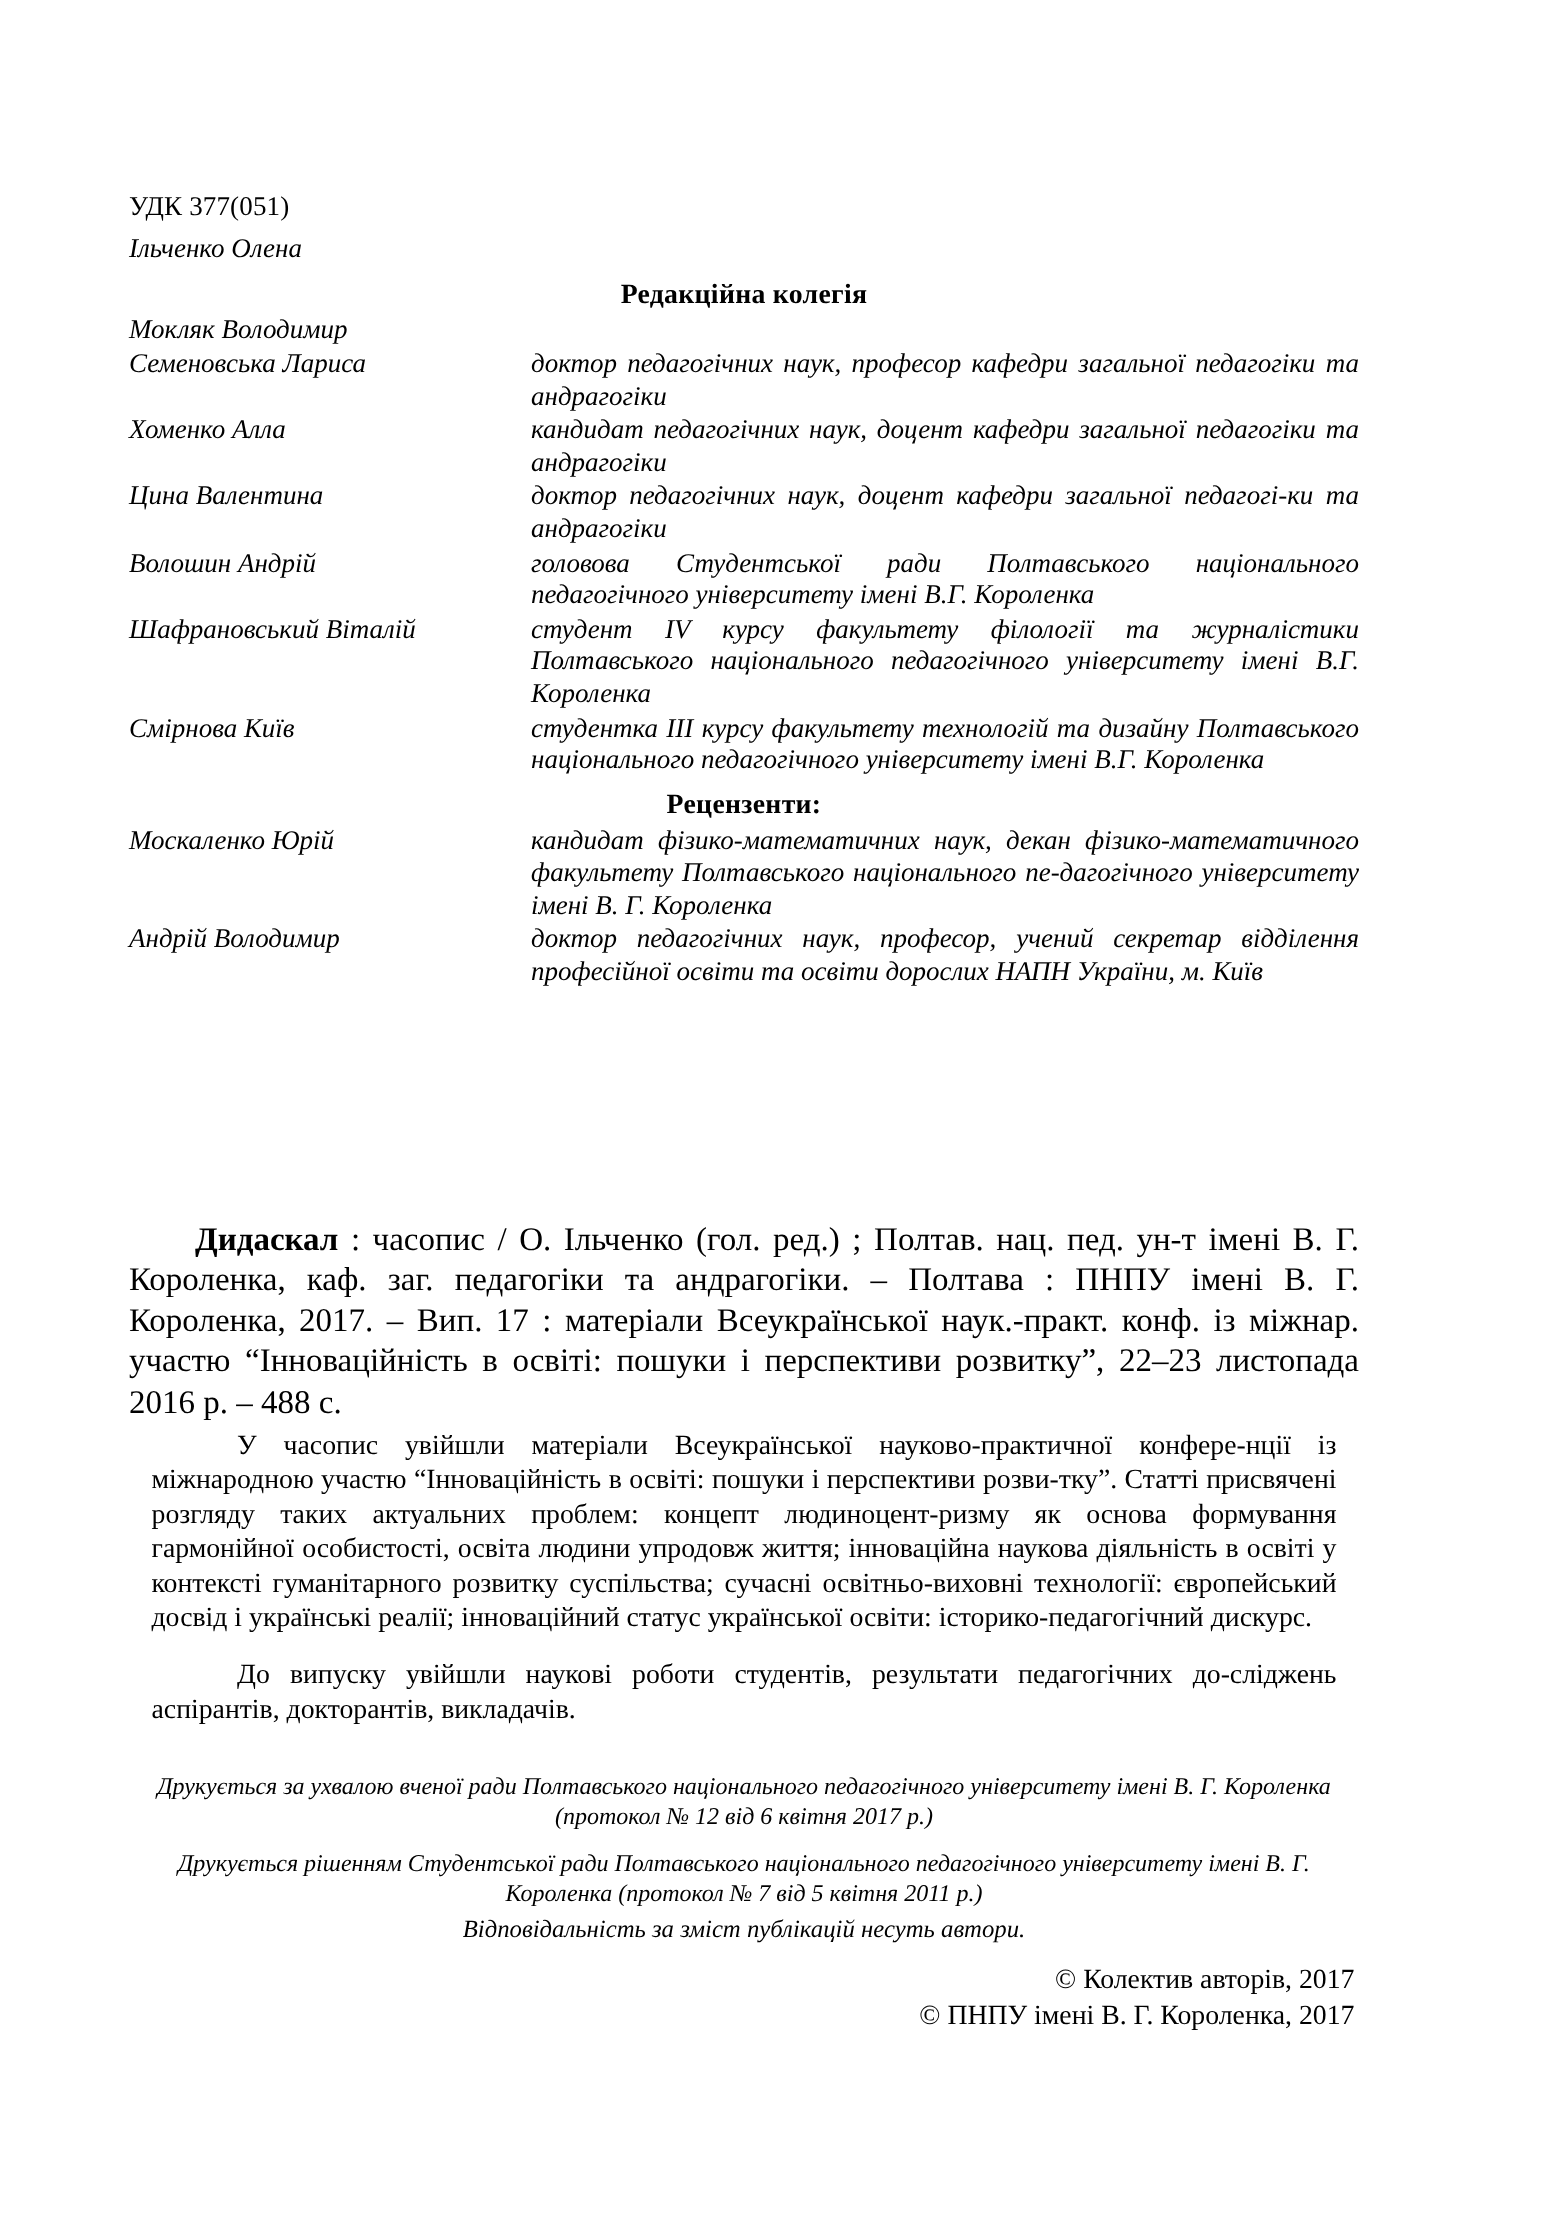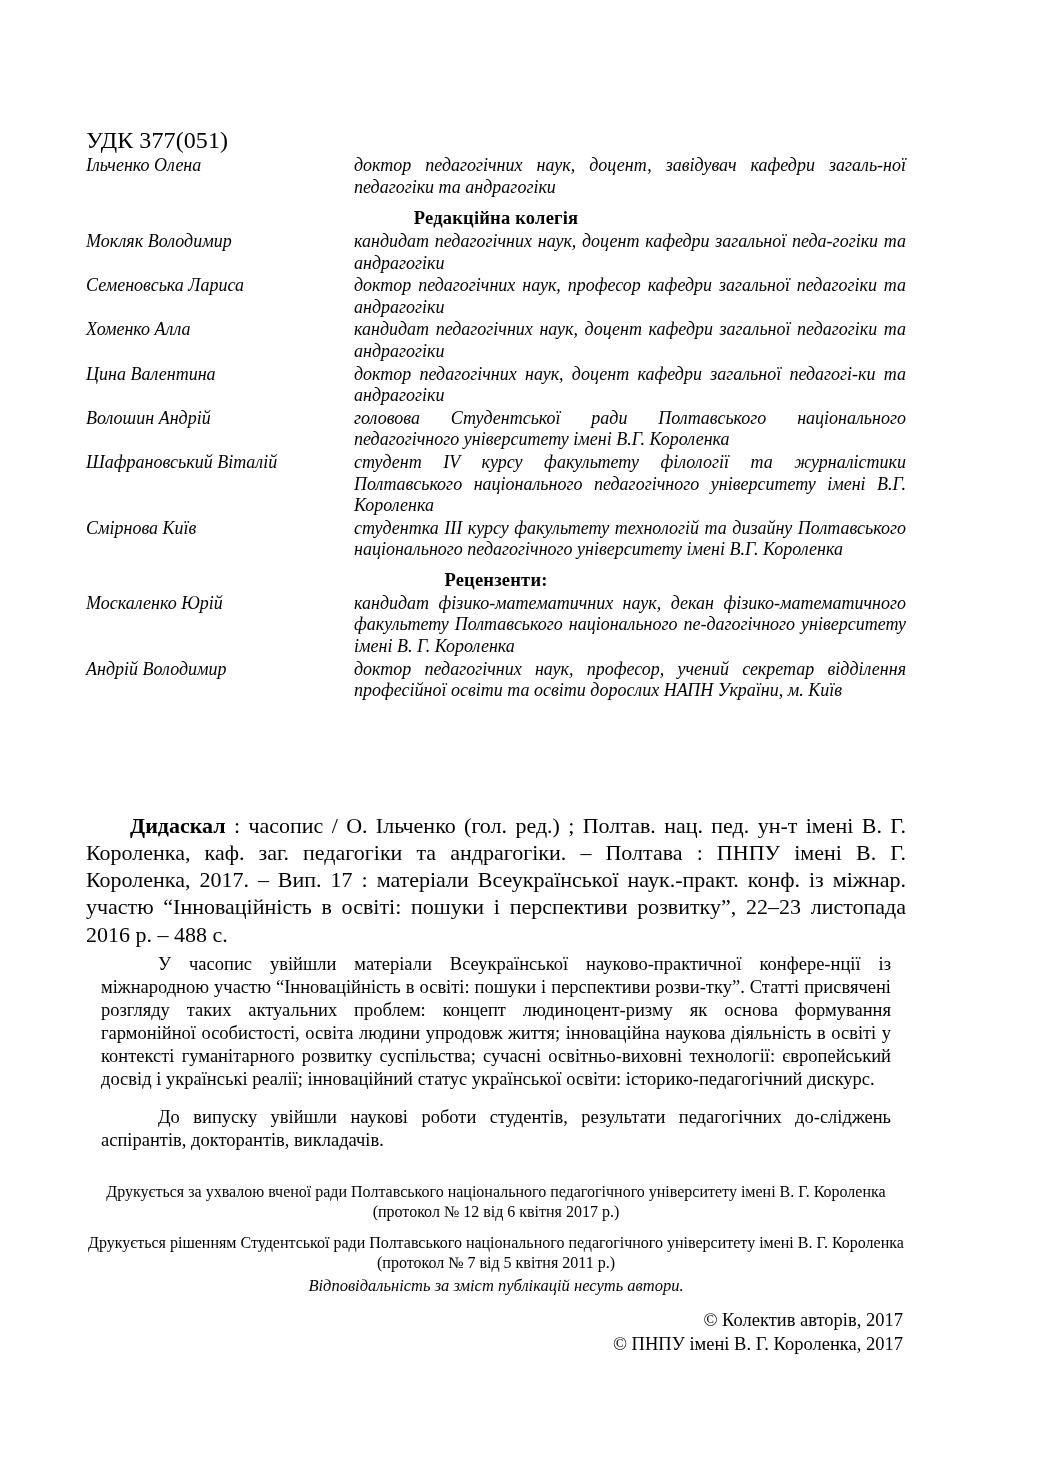--- a/index.html
+++ b/index.html
@@ -22,21 +22,21 @@
     top: 0;
     width: 820px;
     height: 1477px;
   }
 
   
   .udc {
     position: absolute;
     left: 0;
     top: 127px;
-    font-size: 24px;
+    font-size: 18px;
     line-height: 1.15;
     letter-spacing: 0.1px;
   }
 
   
   .section-head {
     text-align: center;
     font-weight: bold;
     font-size: 18.5px;
     line-height: 1.18;
@@ -111,20 +111,21 @@
     position: absolute;
     left: 0;
     top: 1182px;
     width: 820px;
     font-size: 16px;
     line-height: 1.25;
     text-align: center;
   }
   .approvals .note {
     margin-bottom: 11px;
+    font-style: italic;
   }
   .approvals .note:last-child { margin-bottom: 0; }
 
   .responsibility {
     position: absolute;
     left: 0;
     top: 1276px;
     width: 820px;
     text-align: center;
     font-style: italic;
@@ -151,28 +152,26 @@
 
 <div class="page">
 
   <div class="udc">УДК 377(051)</div>
 
   <div class="people">
 
 
     <div class="row">
       <div class="row-name">Ільченко Олена</div>
-      <div class="row-desc">доктор педагогічних наук, доцент, завідувач кафедри загаль-ної педагогіки та андрагогіки</div>
     </div>
 
     <div class="section-head" style="margin-top:10px">Редакційна колегія</div>
 
     <div class="row">
       <div class="row-name">Мокляк Володимир</div>
-      <div class="row-desc">кандидат педагогічних наук, доцент кафедри загальної педа-гогіки та андрагогіки</div>
     </div>
     <div class="row">
       <div class="row-name">Семеновська Лариса</div>
       <div class="row-desc">доктор педагогічних наук, професор кафедри загальної педагогіки та андрагогіки</div>
     </div>
     <div class="row">
       <div class="row-name">Хоменко Алла</div>
       <div class="row-desc">кандидат педагогічних наук, доцент кафедри загальної педагогіки та андрагогіки</div>
     </div>
     <div class="row">

